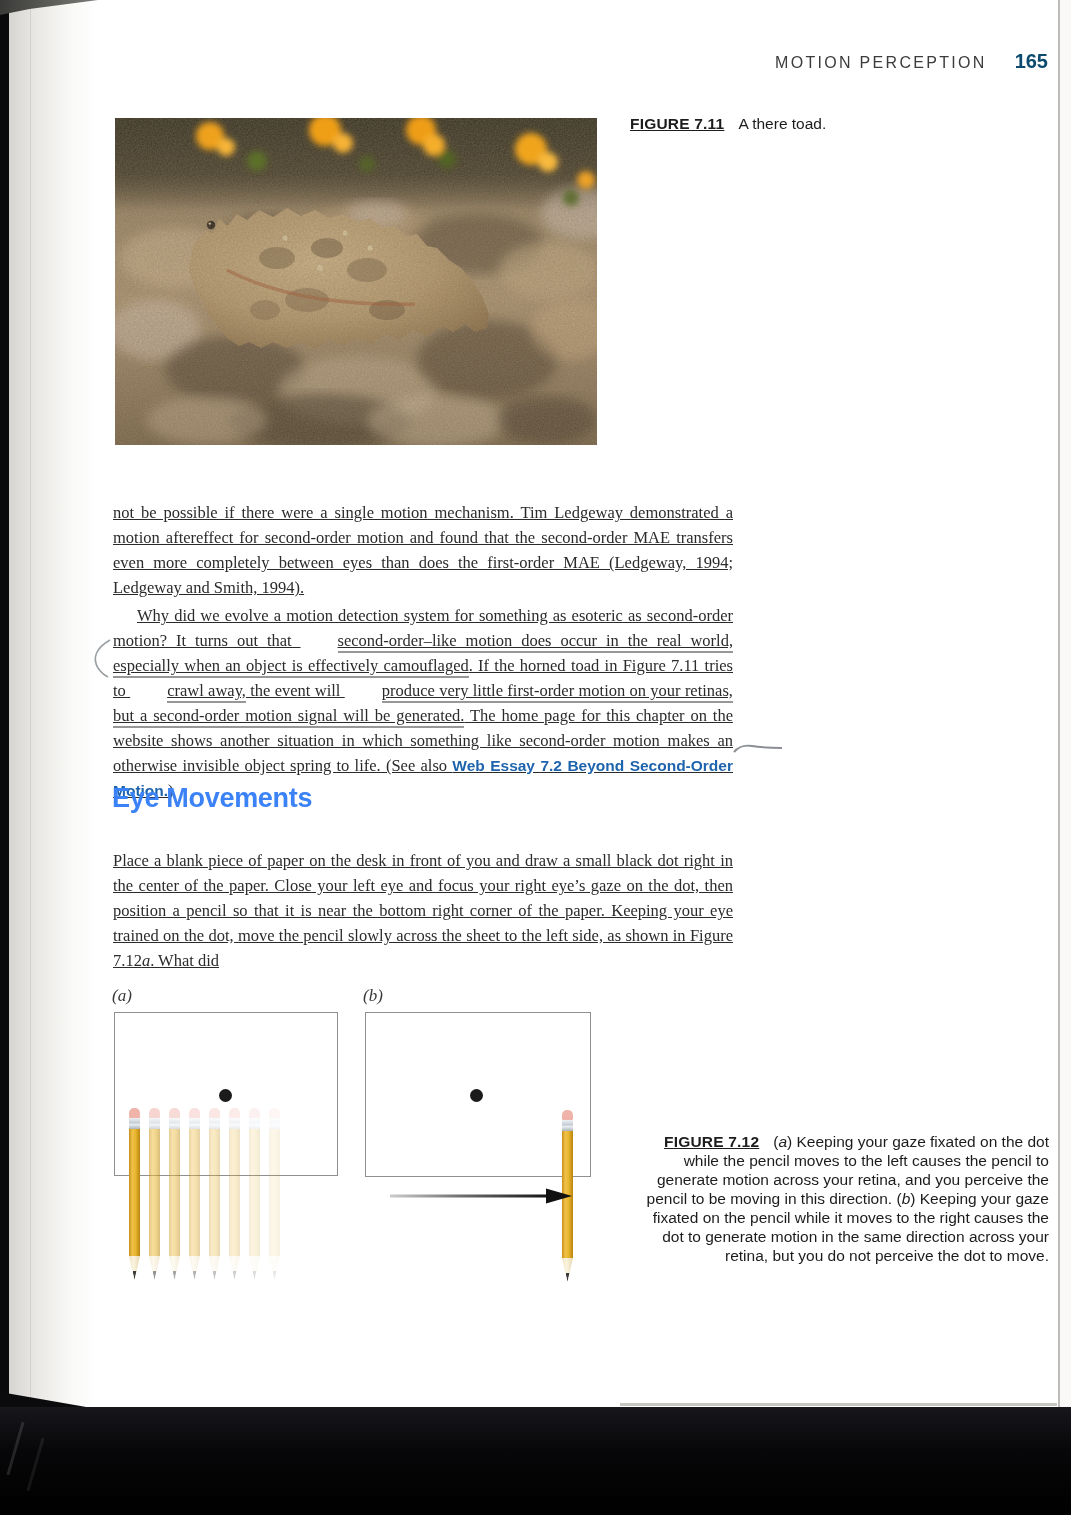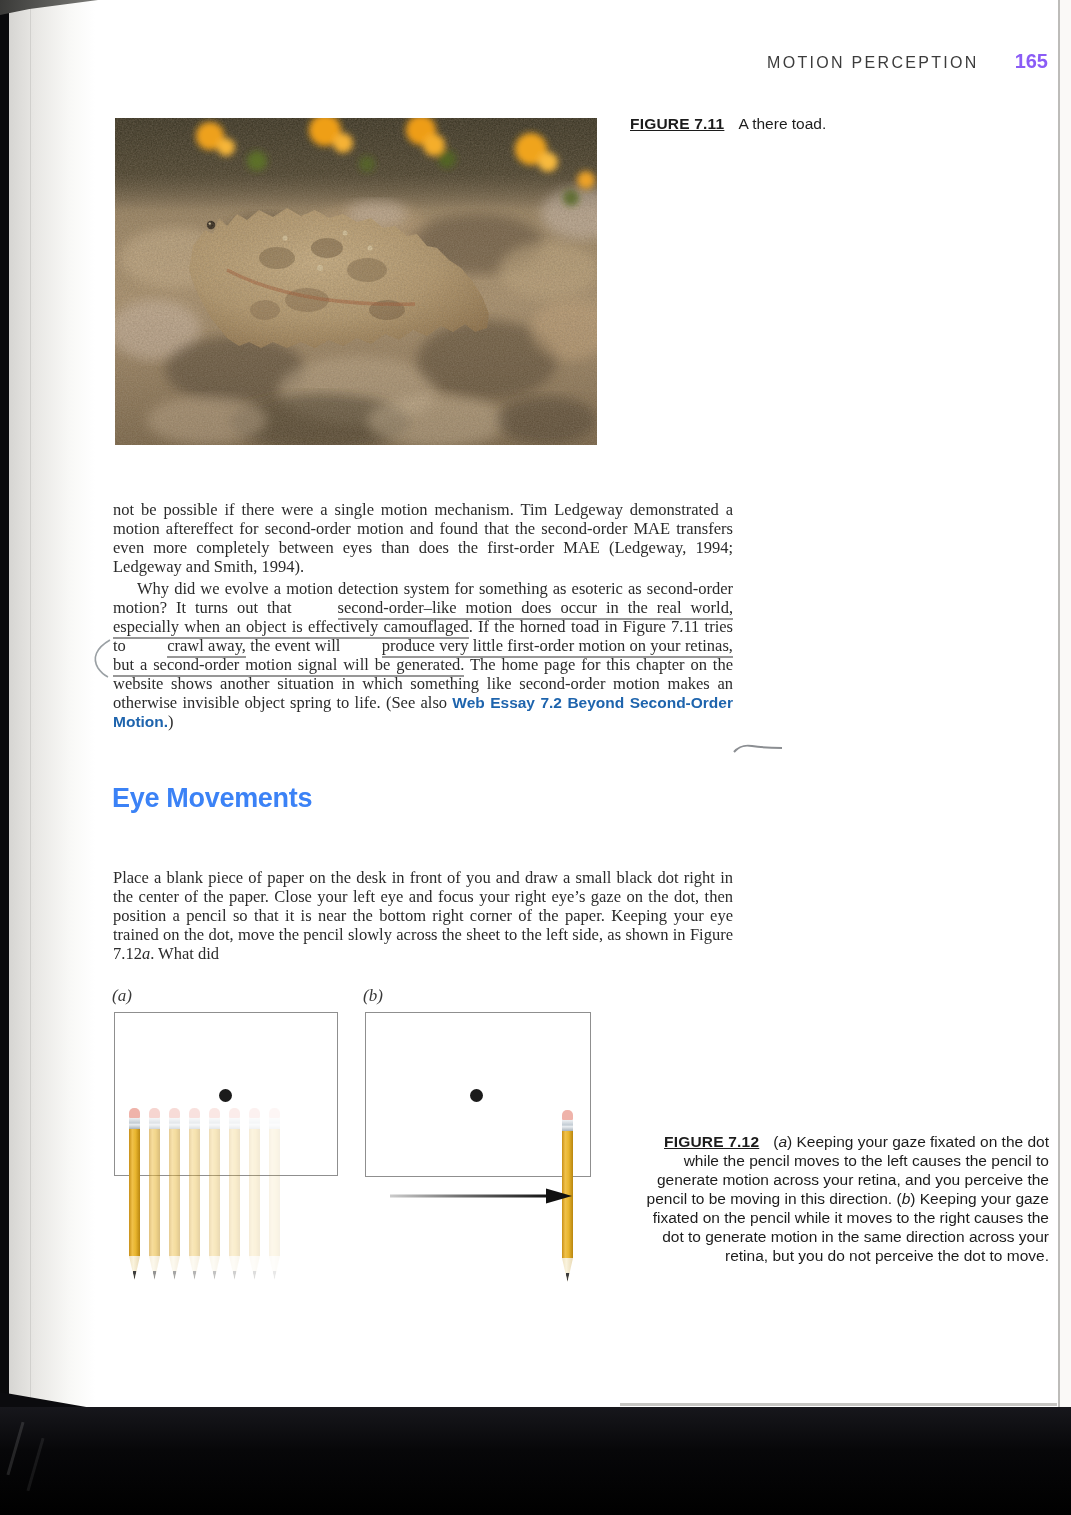--- a/index.html
+++ b/index.html
@@ -17,41 +17,41 @@
           clip-path:polygon(0 0,100% 0,30% 60%,0 100%);}
   #right-sliver{left:1058px;top:0;width:13px;height:1407px;background:#faf9f7;border-left:2px solid #bdbcb9;}
   #bottom-edge-line{left:620px;top:1403px;width:437px;height:3px;background:#c7c6c3;}
   #bottom-band{left:0;top:1407px;width:1071px;height:108px;
           background:linear-gradient(180deg,#17171c,#070709 40%,#000);}
   #bottom-band-curve{left:0;top:1392px;width:92px;height:16px;background:#0b0b0e;
           clip-path:polygon(0 0,100% 100%,0 100%);}
   .band-streak{width:3px;height:55px;background:rgba(255,255,255,.12);transform:rotate(16deg);}
 
   
-  #running{left:600px;top:50px;width:448px;display:flex;justify-content:flex-end;align-items:baseline;gap:36px;
+  #running{left:600px;top:50px;width:448px;display:flex;justify-content:flex-end;align-items:baseline;gap:28px;
            font-family:"Liberation Sans",sans-serif;}
   #running .rh{font-size:16px;letter-spacing:2.3px;color:#3c3c3c;}
-  #running .pn{font-size:20px;font-weight:700;color:#8b5cf6;}
+  #running .pn{font-size:20px;font-weight:700;color:#0c4a6e;}
 
   
   .cap{font-family:"Liberation Sans",sans-serif;font-size:15.5px;line-height:19px;color:#1c1c1c;}
   .cap-label{font-weight:700;margin-right:14px;letter-spacing:.2px;text-decoration:underline;}
   #cap711{left:630px;top:114px;width:400px;}
   #cap712{left:637px;top:1132px;width:412px;text-align:right;}
 
   
-  .serif{font-size:16.5px;line-height:19px;color:#2b2b2b;text-align:justify;margin:0;}
+  .serif{font-size:16.5px;line-height:25px;color:#2b2b2b;text-align:justify;margin:0;text-decoration:underline;}
   #bodycol{left:113px;top:500px;width:620px;}
   #para2{text-indent:24px;margin-top:3px;}
   .pu{border-bottom:2px solid #979797;padding-bottom:.5px;margin-left:37px;}
   .weblink{color:#1e64ad;font-weight:700;font-family:"Liberation Sans",sans-serif;font-size:15.5px;}
   .it{font-style:italic;}
   #eyehead{left:112px;top:783px;margin:0;font-family:"Liberation Sans",sans-serif;
            font-size:27px;font-weight:700;color:#3b82f6;letter-spacing:-.3px;}
-  #eyepara{left:113px;top:868px;width:620px;}
+  #eyepara{left:113px;top:848px;width:620px;}
 
   
   .panel-label{font-style:italic;font-size:17px;color:#3a3a3a;}
   #lab-a{left:112px;top:986px;}
   #lab-b{left:363px;top:986px;}
   .paper{border:1px solid #8f8f8f;background:#ffffff;}
   #paper-a{left:114px;top:1012px;width:222px;height:162px;}
   #paper-b{left:365px;top:1012px;width:224px;height:163px;}
   .dot{width:13px;height:13px;border-radius:50%;background:#1b1b1b;}
   #dot-a{left:219px;top:1089px;}

